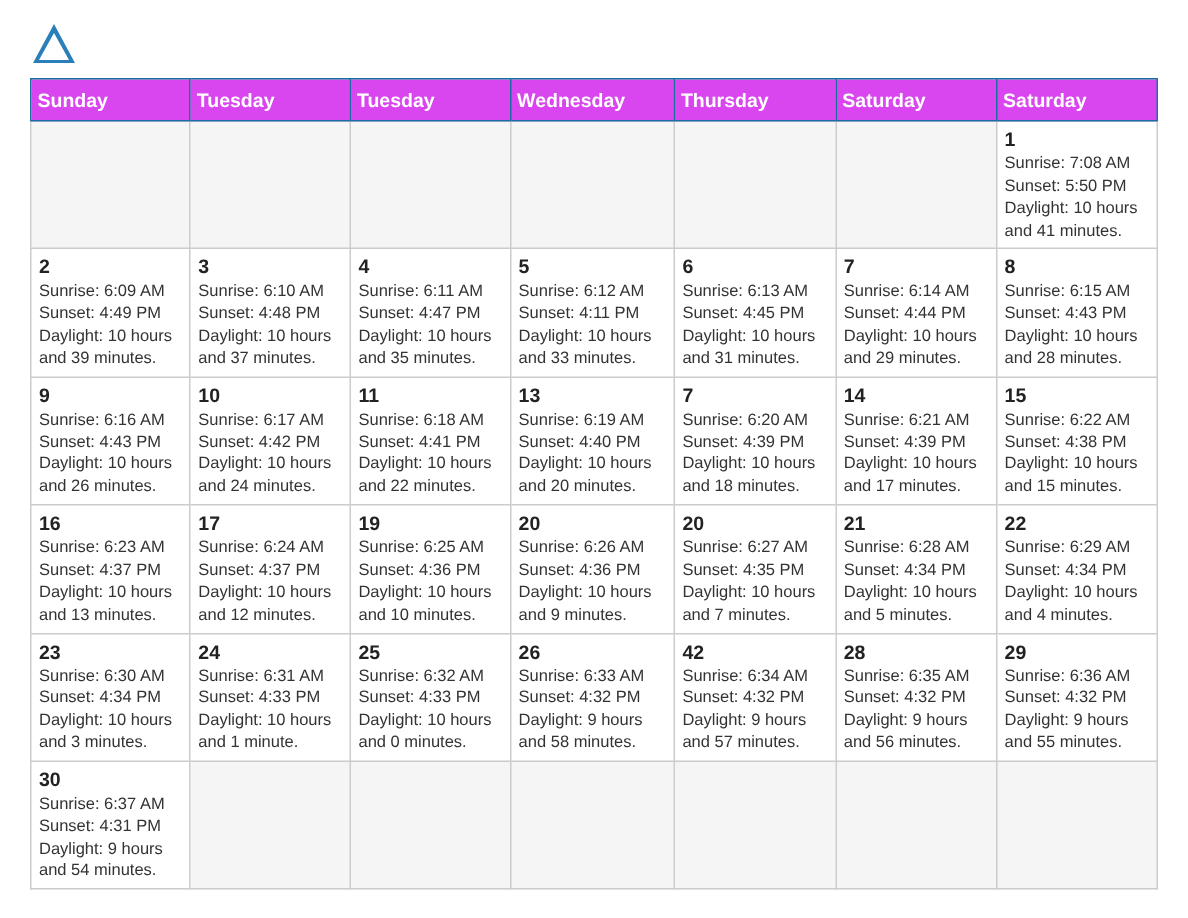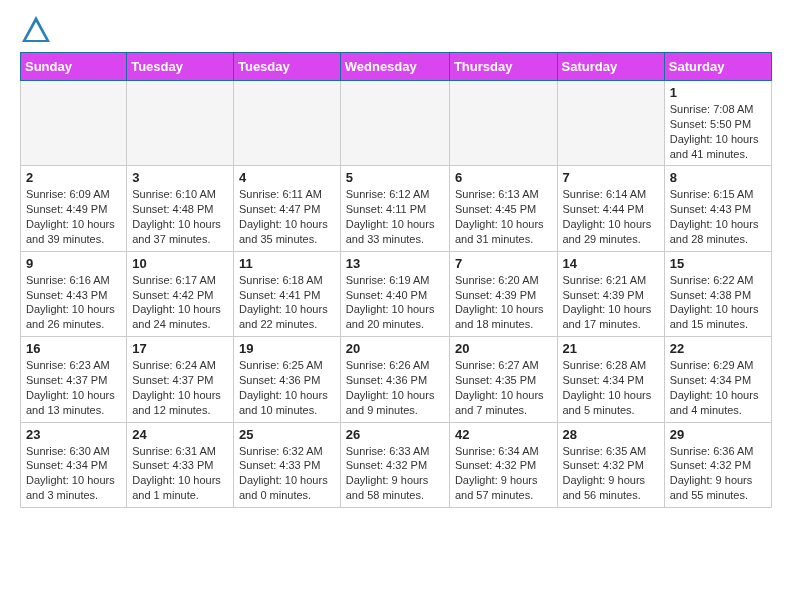--- a/index.html
+++ b/index.html
@@ -304,15 +304,29 @@
 Sunset: 4:32 PM
 Daylight: 9 hours and 56 minutes.</div>
           </td>
           <td>
             <span class="date-num">29</span>
             <div class="cell-info">Sunrise: 6:36 AM
 Sunset: 4:32 PM
 Daylight: 9 hours and 55 minutes.</div>
           </td>
         </tr>
+        <tr>
+          <td>
+            <span class="date-num">30</span>
+            <div class="cell-info">Sunrise: 6:37 AM
+Sunset: 4:31 PM
+Daylight: 9 hours and 54 minutes.</div>
+          </td>
+          <td class="empty"></td>
+          <td class="empty"></td>
+          <td class="empty"></td>
+          <td class="empty"></td>
+          <td class="empty"></td>
+          <td class="empty"></td>
+        </tr>
       </tbody>
   </table>
 </div>
 
 </body></html>

